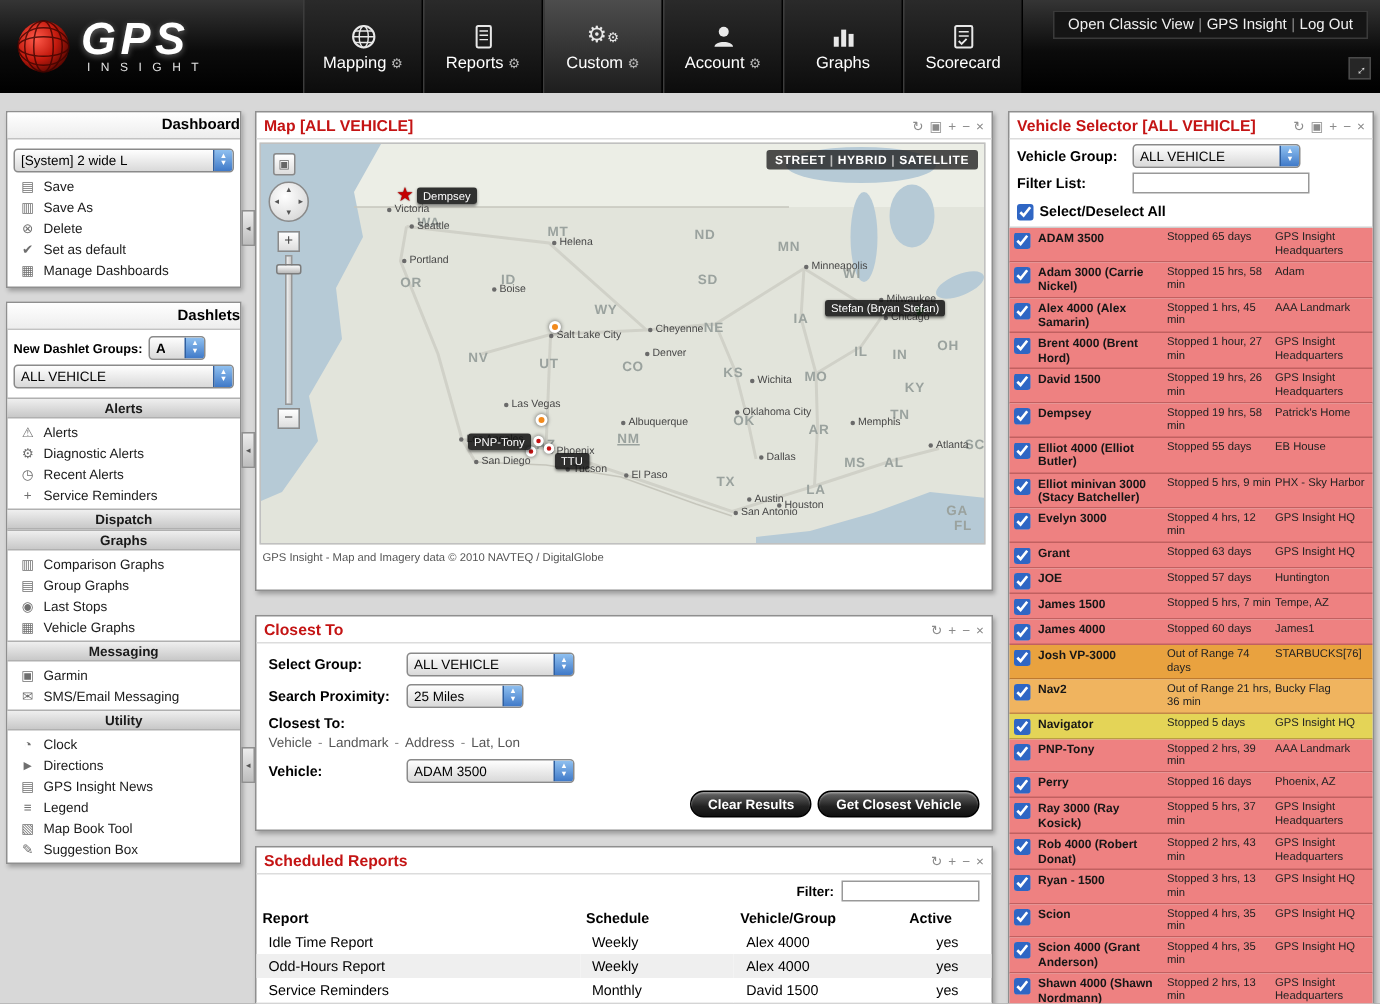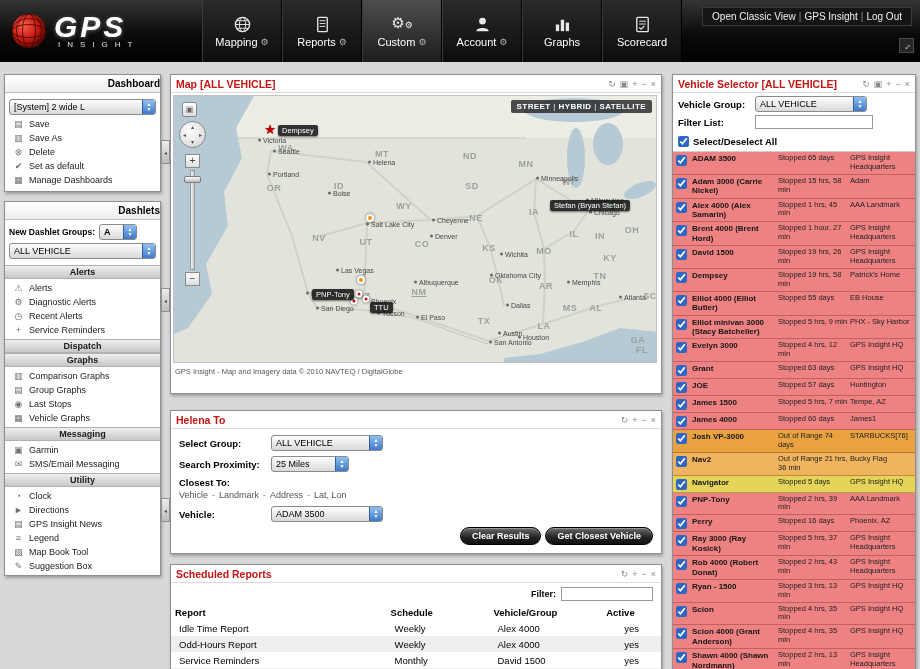--- a/index.html
+++ b/index.html
@@ -397,21 +397,21 @@
             <path d="M190,203 L193,128"></path>
             <path d="M330,210 L324,182 L316,151 L303,120"></path>
             <path d="M414,115 L400,135 L370,153 L371,189 L369,228"></path>
             <path d="M362,83 L360,116 L370,153"></path>
           </g>
         </svg>
         <div id="map-labels">
             <span class="state-label" style="left: 112px; top: 52px;">WA</span>
             <span class="state-label" style="left: 100px; top: 92px;">OR</span>
             <span class="state-label" style="left: 165px; top: 90px;">ID</span>
-            <span class="state-label" style="left: 208px; top: 58px;">MT</span>
+            <span class="state-label" style="left: 198px; top: 58px;">MT</span>
             <span class="state-label" style="left: 230px; top: 110px;">WY</span>
             <span class="state-label" style="left: 145px; top: 142px;">NV</span>
             <span class="state-label" style="left: 192px; top: 146px;">UT</span>
             <span class="state-label" style="left: 248px; top: 148px;">CO</span>
             <span class="state-label" style="left: 190px; top: 200px;">AZ</span>
             <span class="state-label" style="left: 245px; top: 196px; text-decoration: underline;">NM</span>
             <span class="state-label" style="left: 310px; top: 225px;">TX</span>
             <span class="state-label" style="left: 322px; top: 184px;">OK</span>
             <span class="state-label" style="left: 315px; top: 152px;">KS</span>
             <span class="state-label" style="left: 302px; top: 122px;">NE</span>
@@ -561,21 +561,21 @@
         <div class="zoom-plus">+</div>
         <div class="zoom-track"></div>
         <div class="zoom-handle"></div>
         <div class="zoom-minus">−</div>
       </div>
       <div class="map-attrib">GPS Insight - Map and Imagery data © 2010 NAVTEQ / DigitalGlobe</div>
     </div>
 
     <div class="panel closest">
       <div class="panel-header">
-        <span class="panel-title">Helena To</span>
+        <span class="panel-title">Closest To</span>
         <span class="panel-icons" id="ct-icons">
             <span class="picon">↻</span>
             <span class="picon">+</span>
             <span class="picon">−</span>
             <span class="picon">×</span>
           </span>
       </div>
       <div class="ct-body">
         <div class="ct-row">
           <label>Select Group:</label>

